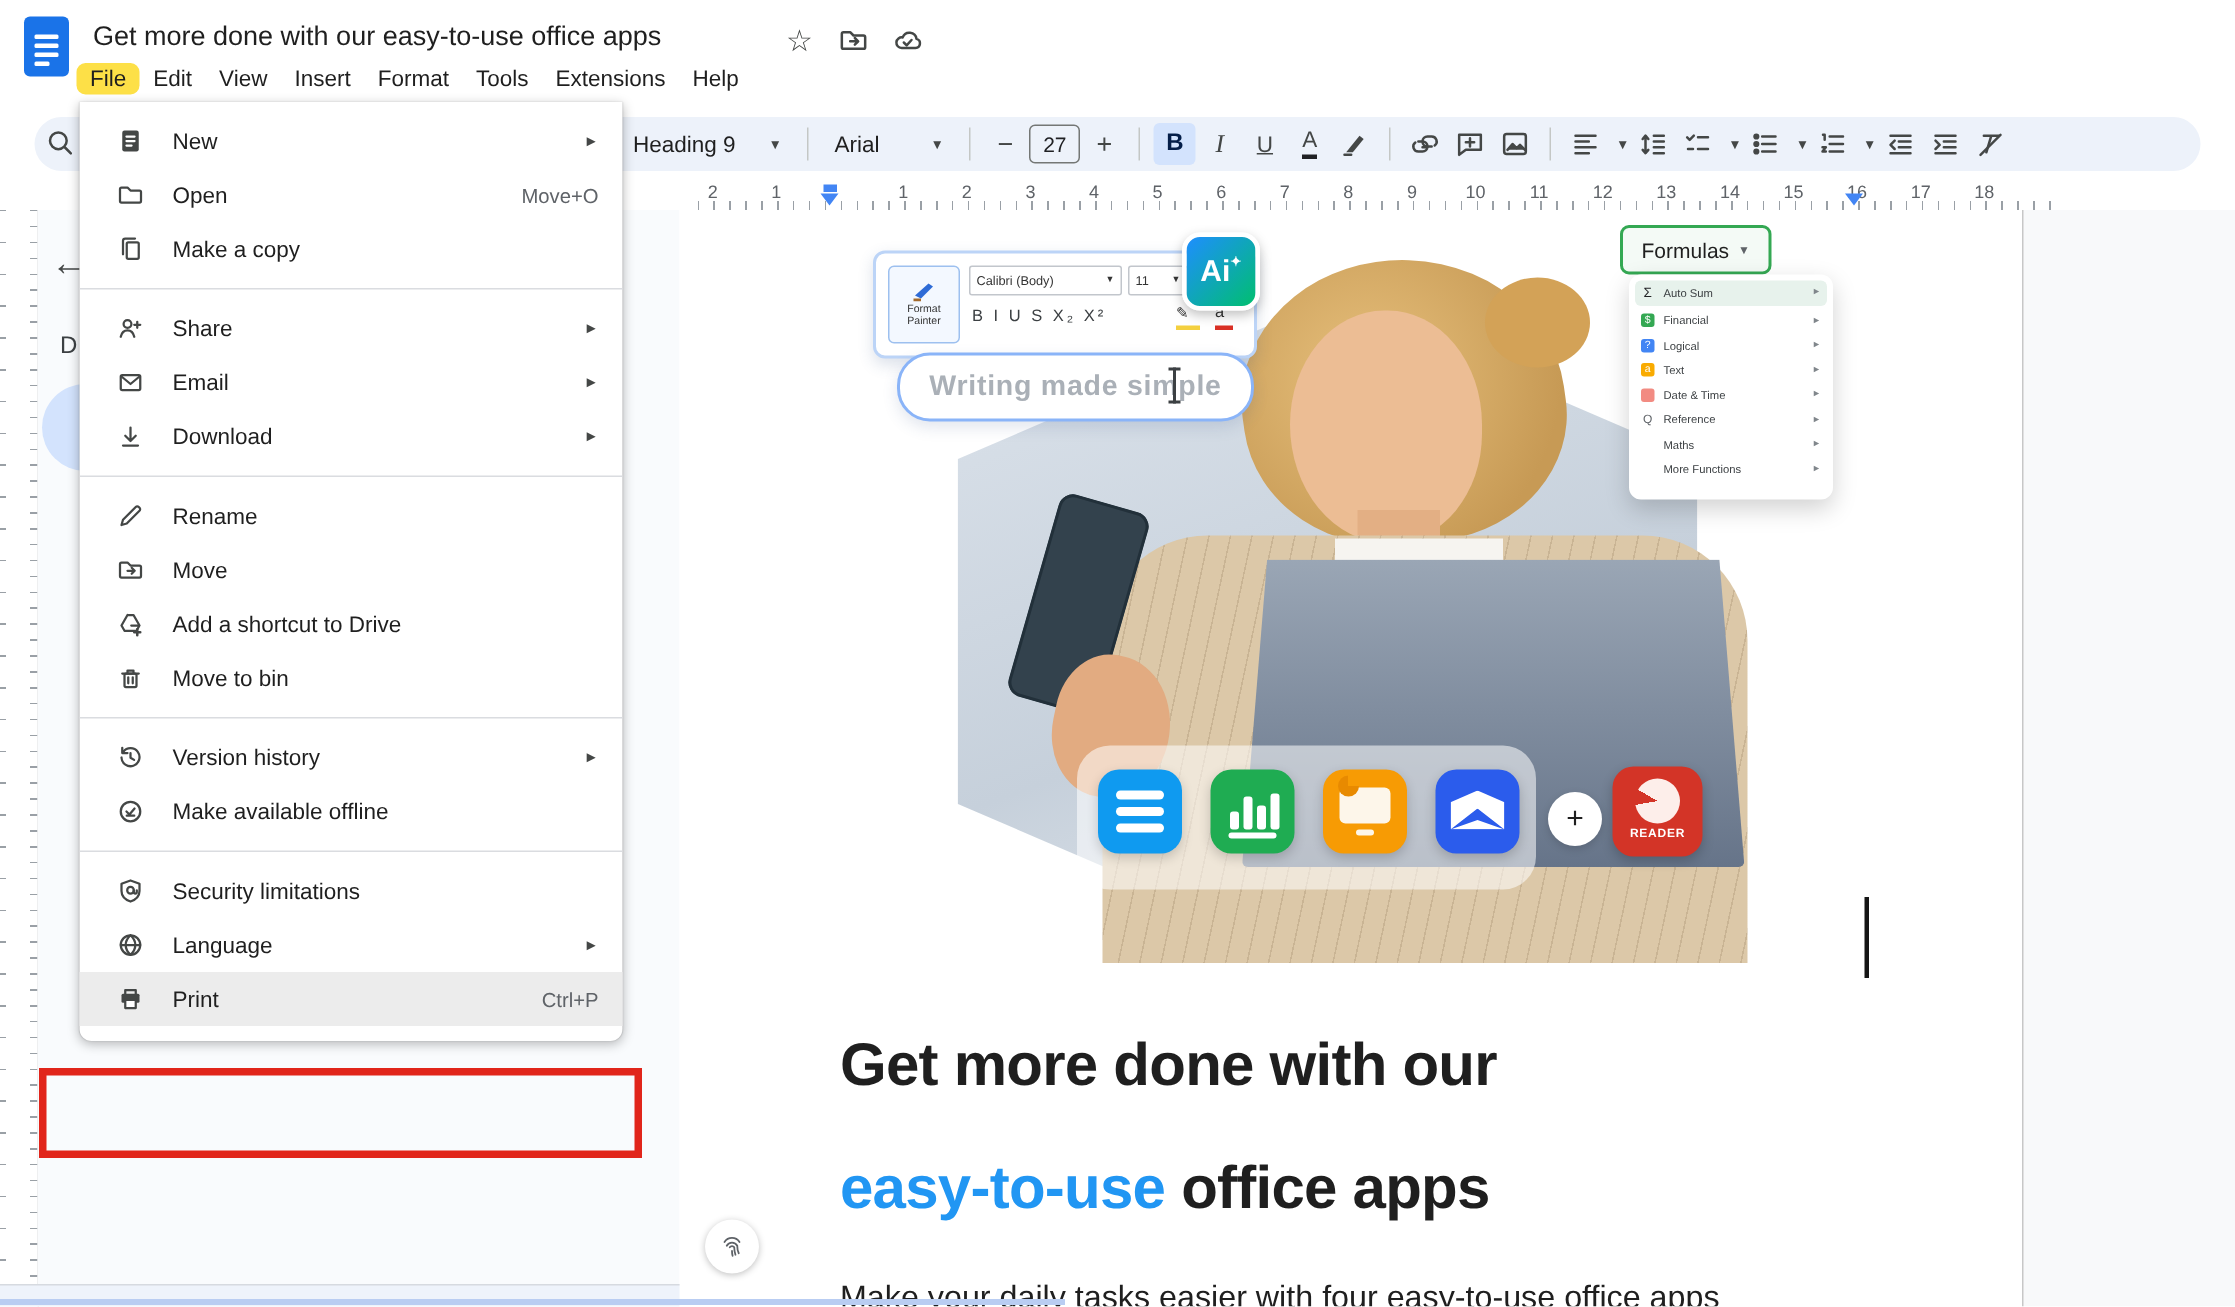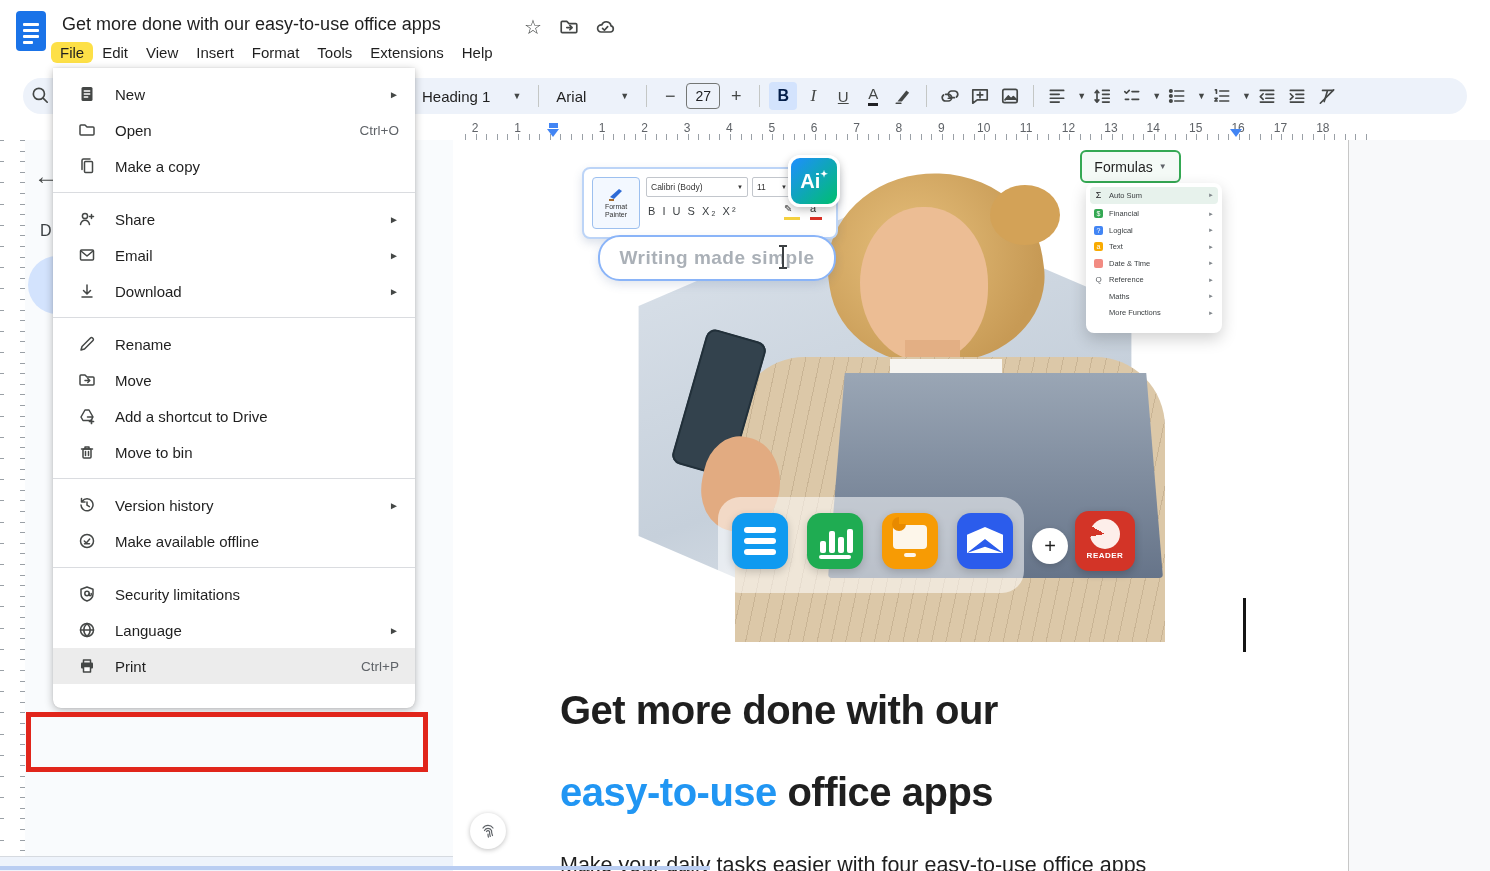--- a/index.html
+++ b/index.html
@@ -52,21 +52,21 @@
   .back-arrow{left:34px;top:162px;font-size:24px;color:#444746}
   .lp-text{left:40px;top:222px;font-size:16px;color:#3c4043}
   .lp-circle{left:28px;top:256px;width:58px;height:58px;border-radius:50%;background:#d3e3fd}
   .page{left:453px;top:140px;width:895px;bottom:0;background:#fff;overflow:hidden}
   .right-gutter{left:1348px;right:0;top:140px;bottom:0;background:#f8f9fa;border-left:1px solid #c7c7c7}
   .bottom-band{left:0;top:856px;width:453px;height:15px;background:#eef3fb;border-top:1px solid #d6dae0}
   .bottom-blue{left:0;top:866px;width:710px;height:4px;background:#b9cdf2}
 
   
   .fmenu{left:53px;top:68px;width:362px;background:#fff;border-radius:0 0 8px 8px;
-         box-shadow:0 2px 8px rgba(0,0,0,.28),0 0 1px rgba(0,0,0,.2);padding:8px 0 24px;z-index:20}
+         box-shadow:0 2px 8px rgba(0,0,0,.28),0 0 1px rgba(0,0,0,.2);padding:8px 0 10px;z-index:20}
   .mi{display:flex;align-items:center;height:36px;padding:0 16px 0 25px;font-size:15px}
   .mi .ic{width:18px;height:18px;margin-right:19px;flex:none;display:flex;align-items:center;justify-content:center}
   .mi .ic svg{stroke:#444746;stroke-width:1.5;fill:none;stroke-linecap:round;stroke-linejoin:round}
   .mi .lbl{flex:1;color:#1f1f1f}
   .mi .sc{color:#5f6368;font-size:13.5px}
   .mi .arr{color:#444746;font-size:10px;margin-left:8px}
   .mi.hl{background:#ececec}
   .msep{height:1px;background:#dadce0;margin:8px 0}
   .red-box{left:26px;top:712px;width:392px;height:50px;border:5px solid #e1251b;z-index:30}
 
@@ -205,21 +205,21 @@
 
 <div class="abs toolbar-bg"></div>
 <div class="abs search-ic ticon">
   <svg width="20" height="20" viewBox="0 0 18 18">
       <circle cx="8" cy="8" r="5"></circle>
       <path d="M12 12l3.5 3.5"></path>
     </svg>
 </div>
 <div class="abs toolbar">
   <div class="selbox">
-    <span>Heading 1</span>
+    <span>Heading 9</span>
       <span class="caret9" style="margin-left:22px">▼</span>
   </div>
   <div class="tdiv"></div>
   <div class="selbox">
     <span>Arial</span>
       <span class="caret9" style="margin-left:34px">▼</span>
   </div>
   <div class="tdiv"></div>
   <div class="tbtn" style="font-size:18px">−</div>
   <div class="szbox">27</div>
@@ -503,21 +503,21 @@
     <span class="lbl">New</span>
     <span class="arr">►</span>
   </div>
   <div class="mi">
     <span class="ic">
         <svg width="18" height="18" viewBox="0 0 18 18">
           <path d="M2 5a1 1 0 0 1 1-1h4l2 2h6a1 1 0 0 1 1 1v6a1 1 0 0 1-1 1H3a1 1 0 0 1-1-1z"></path>
         </svg>
       </span>
     <span class="lbl">Open</span>
-    <span class="sc">Ctrl+O</span>
+    <span class="sc">Move+O</span>
   </div>
   <div class="mi">
     <span class="ic">
         <svg width="18" height="18" viewBox="0 0 18 18">
           <rect x="6.5" y="4.5" width="8" height="11" rx="1"></rect>
           <path d="M4 12.5V3.5A1.5 1.5 0 0 1 5.5 2H12"></path>
         </svg>
       </span>
     <span class="lbl">Make a copy</span>
   </div>

